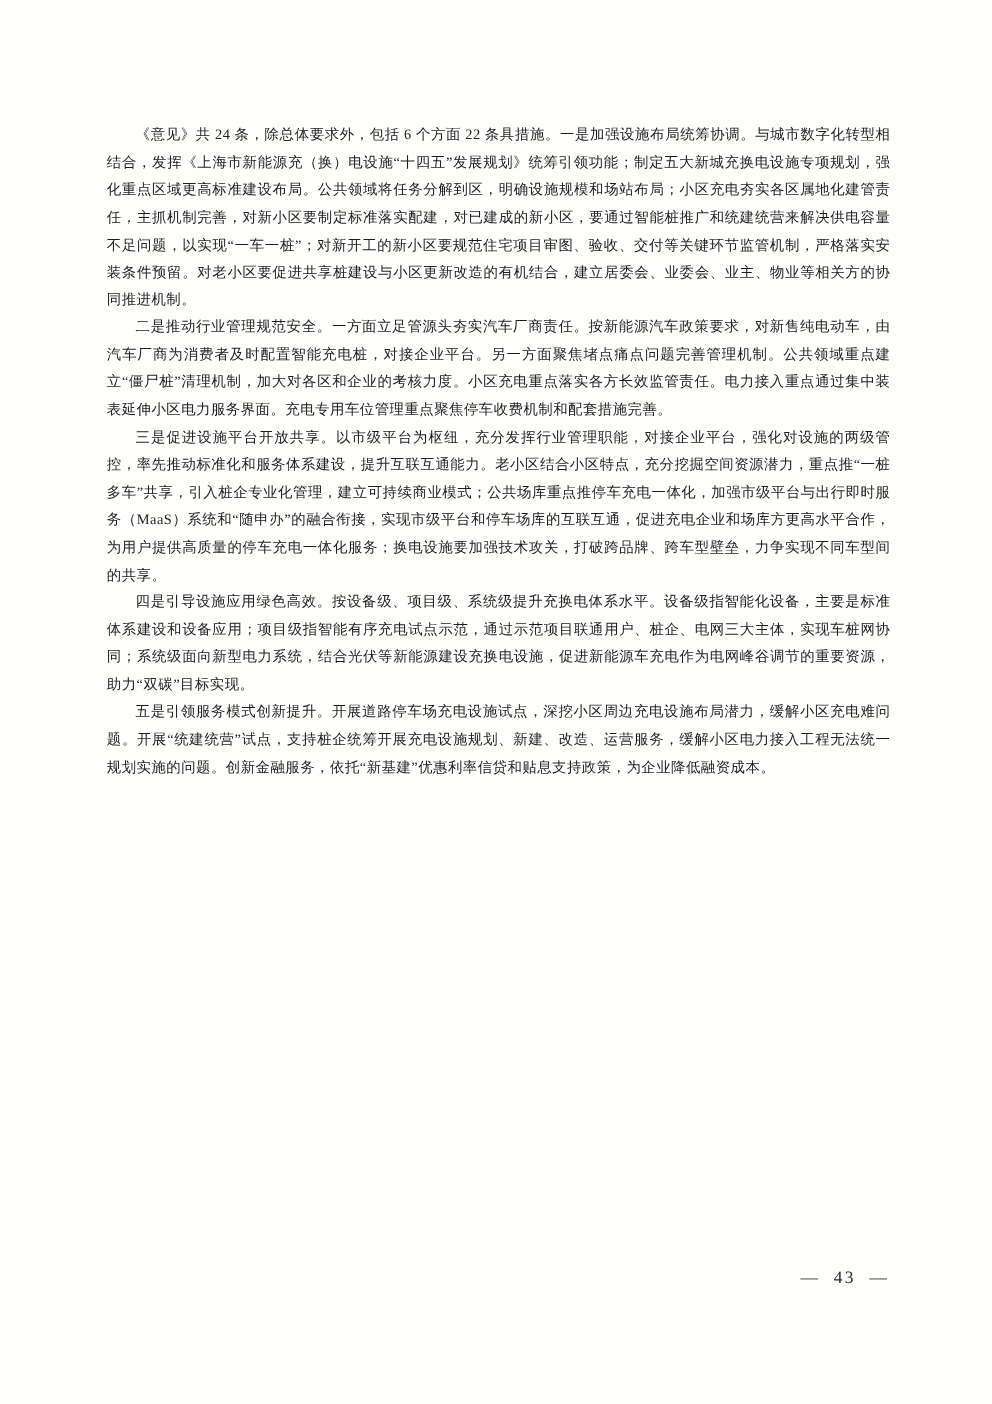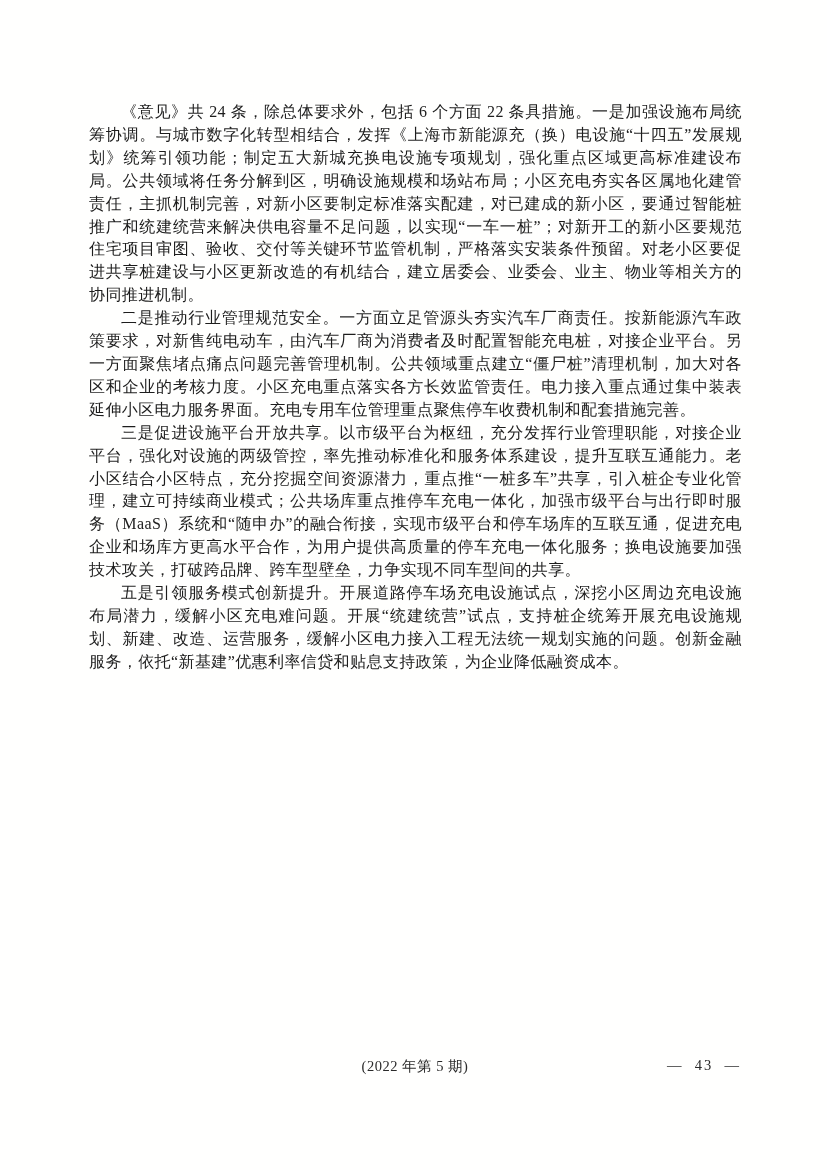--- a/index.html
+++ b/index.html
@@ -19,21 +19,21 @@
   .content {
     position: absolute;
     left: 89px;
     top: 101px;
     width: 653px;
     color: #1d1d1d;
   }
   .content p {
     margin: 0;
     padding: 0;
-    font-size: 16px;
+    font-size: 12px;
     line-height: 22.9px;
     letter-spacing: 0.4px;
     text-align: justify;
     text-indent: 2em;
     text-justify: inter-character;
   }
   .footer {
     position: absolute;
     left: 89px;
     right: 86px;
@@ -58,20 +58,20 @@
   }
 </style>
 </head>
 <body>
 
 <div class="page">
   <div class="content">
     <p>《意见》共 24 条，除总体要求外，包括 6 个方面 22 条具措施。一是加强设施布局统筹协调。与城市数字化转型相结合，发挥《上海市新能源充（换）电设施“十四五”发展规划》统筹引领功能；制定五大新城充换电设施专项规划，强化重点区域更高标准建设布局。公共领域将任务分解到区，明确设施规模和场站布局；小区充电夯实各区属地化建管责任，主抓机制完善，对新小区要制定标准落实配建，对已建成的新小区，要通过智能桩推广和统建统营来解决供电容量不足问题，以实现“一车一桩”；对新开工的新小区要规范住宅项目审图、验收、交付等关键环节监管机制，严格落实安装条件预留。对老小区要促进共享桩建设与小区更新改造的有机结合，建立居委会、业委会、业主、物业等相关方的协同推进机制。</p>
     <p>二是推动行业管理规范安全。一方面立足管源头夯实汽车厂商责任。按新能源汽车政策要求，对新售纯电动车，由汽车厂商为消费者及时配置智能充电桩，对接企业平台。另一方面聚焦堵点痛点问题完善管理机制。公共领域重点建立“僵尸桩”清理机制，加大对各区和企业的考核力度。小区充电重点落实各方长效监管责任。电力接入重点通过集中装表延伸小区电力服务界面。充电专用车位管理重点聚焦停车收费机制和配套措施完善。</p>
     <p>三是促进设施平台开放共享。以市级平台为枢纽，充分发挥行业管理职能，对接企业平台，强化对设施的两级管控，率先推动标准化和服务体系建设，提升互联互通能力。老小区结合小区特点，充分挖掘空间资源潜力，重点推“一桩多车”共享，引入桩企专业化管理，建立可持续商业模式；公共场库重点推停车充电一体化，加强市级平台与出行即时服务（MaaS）系统和“随申办”的融合衔接，实现市级平台和停车场库的互联互通，促进充电企业和场库方更高水平合作，为用户提供高质量的停车充电一体化服务；换电设施要加强技术攻关，打破跨品牌、跨车型壁垒，力争实现不同车型间的共享。</p>
+    <p>四是引导设施应用绿色高效。按设备级、项目级、系统级提升充换电体系水平。设备级指智能化设备，主要是标准体系建设和设备应用；项目级指智能有序充电试点示范，通过示范项目联通用户、桩企、电网三大主体，实现车桩网协同；系统级面向新型电力系统，结合光伏等新能源建设充换电设施，促进新能源车充电作为电网峰谷调节的重要资源，助力“双碳”目标实现。</p>
     <p>五是引领服务模式创新提升。开展道路停车场充电设施试点，深挖小区周边充电设施布局潜力，缓解小区充电难问题。开展“统建统营”试点，支持桩企统筹开展充电设施规划、新建、改造、运营服务，缓解小区电力接入工程无法统一规划实施的问题。创新金融服务，依托“新基建”优惠利率信贷和贴息支持政策，为企业降低融资成本。</p>
   </div>
 
   <div class="footer">
-    <span class="issue">(2022 年第 5 期)</span>
     <span class="page-no">—  43  —</span>
   </div>
 </div>
 
 </body></html>

